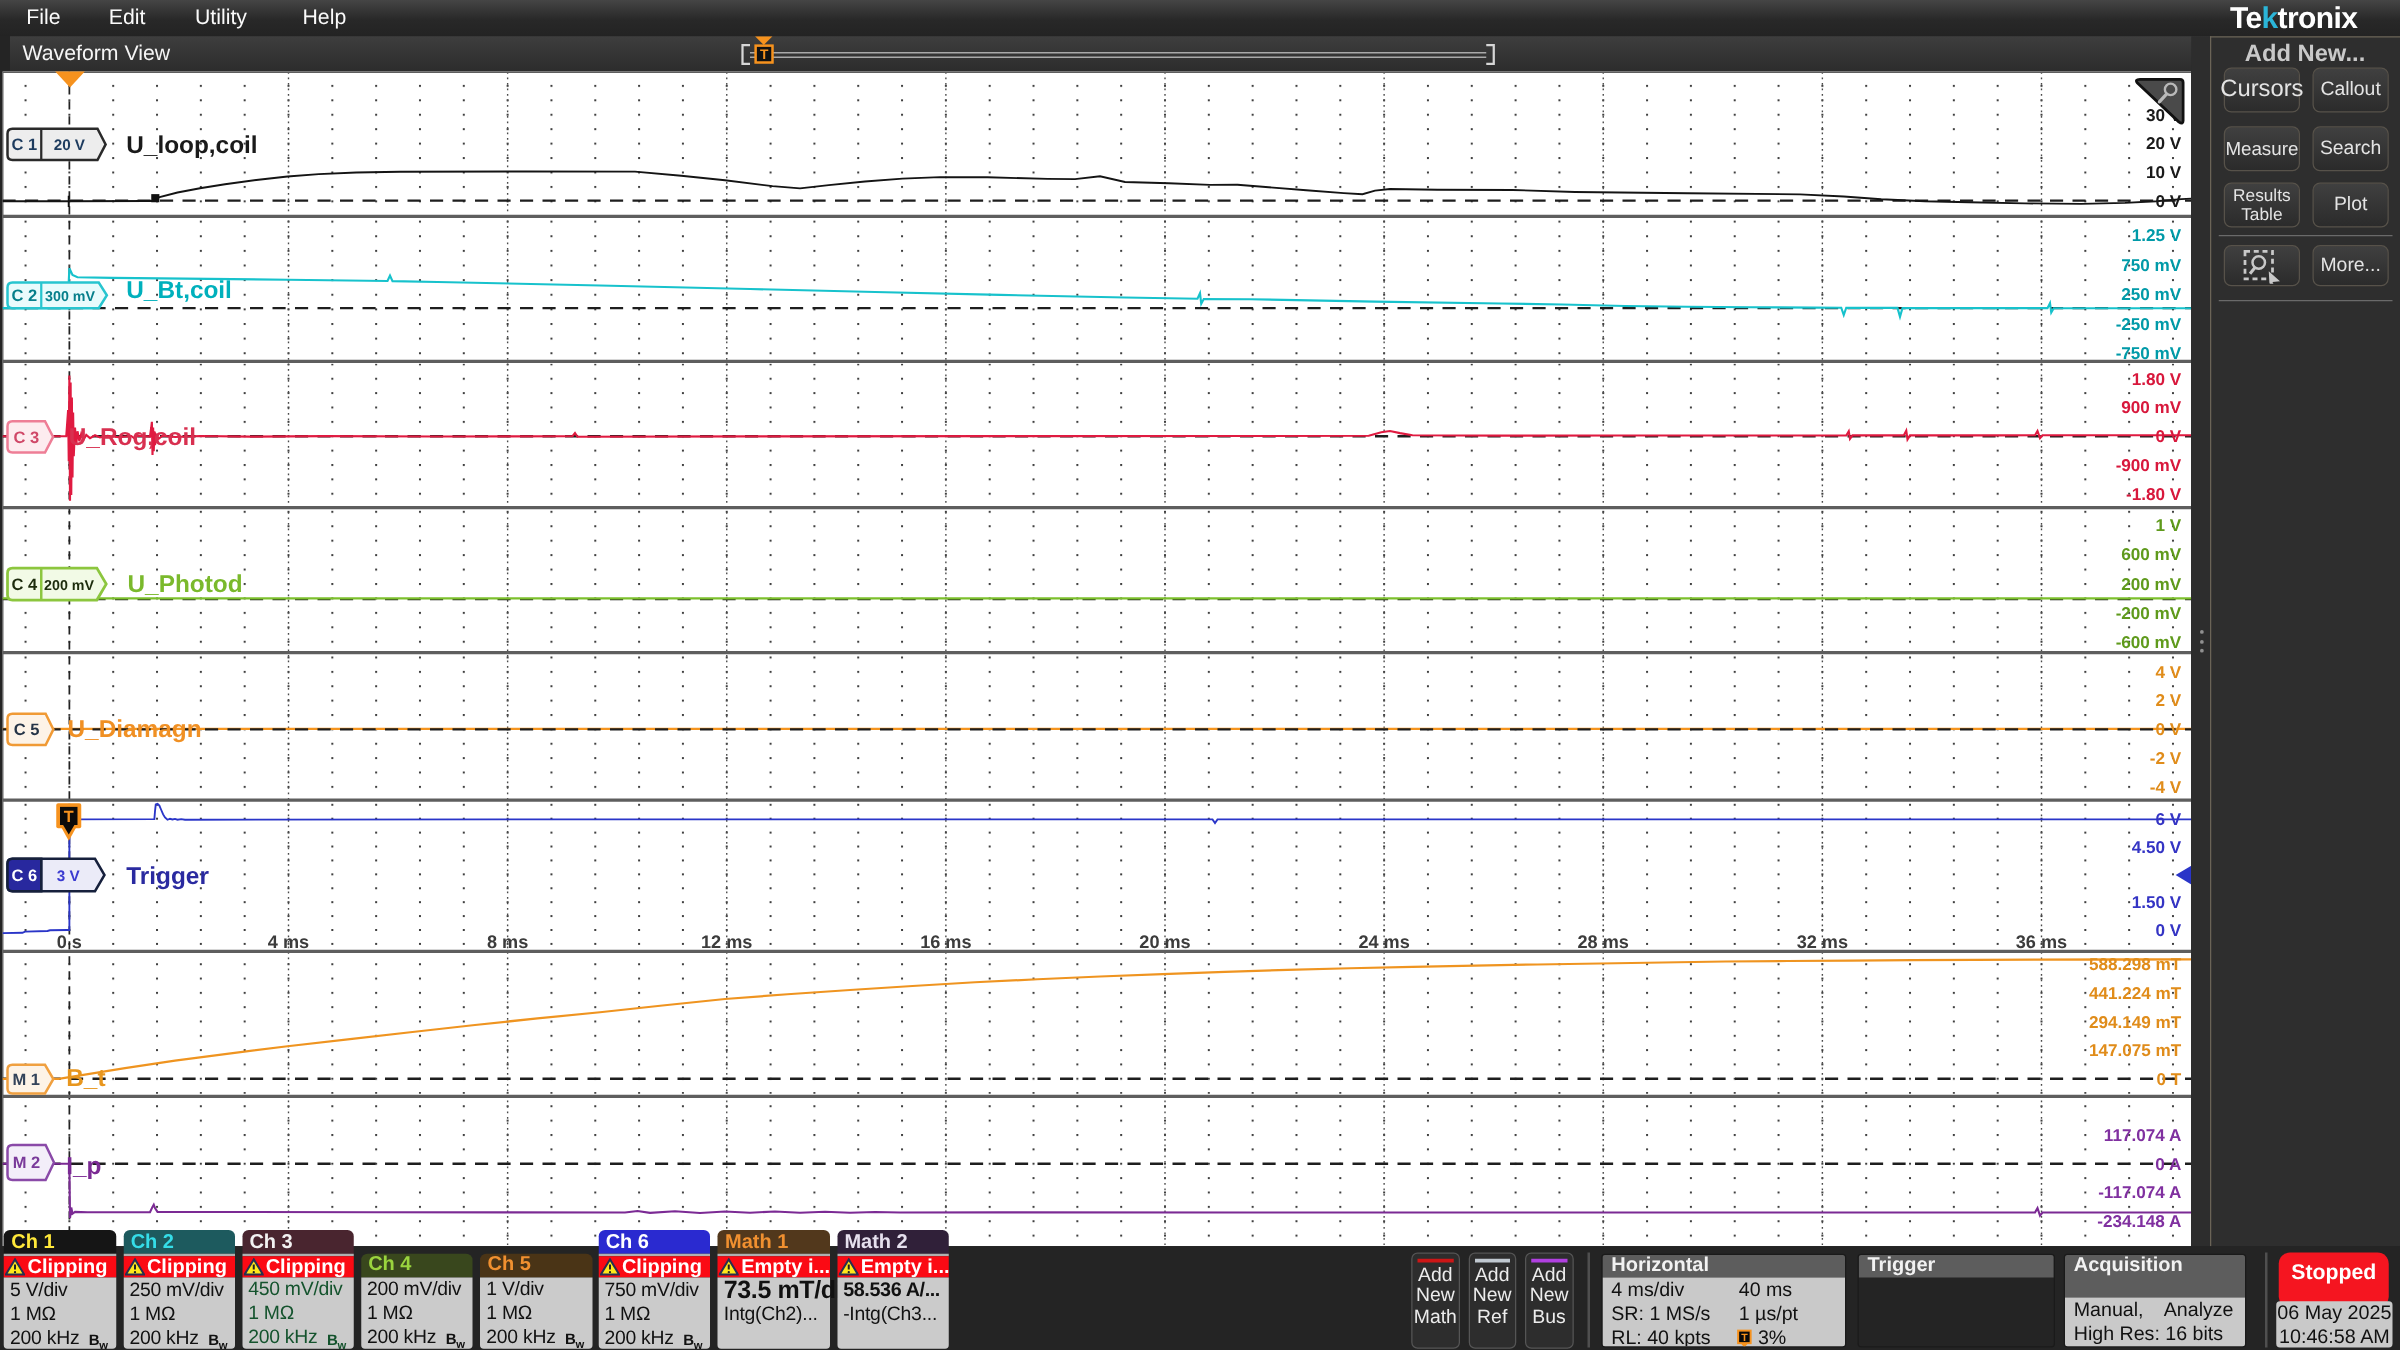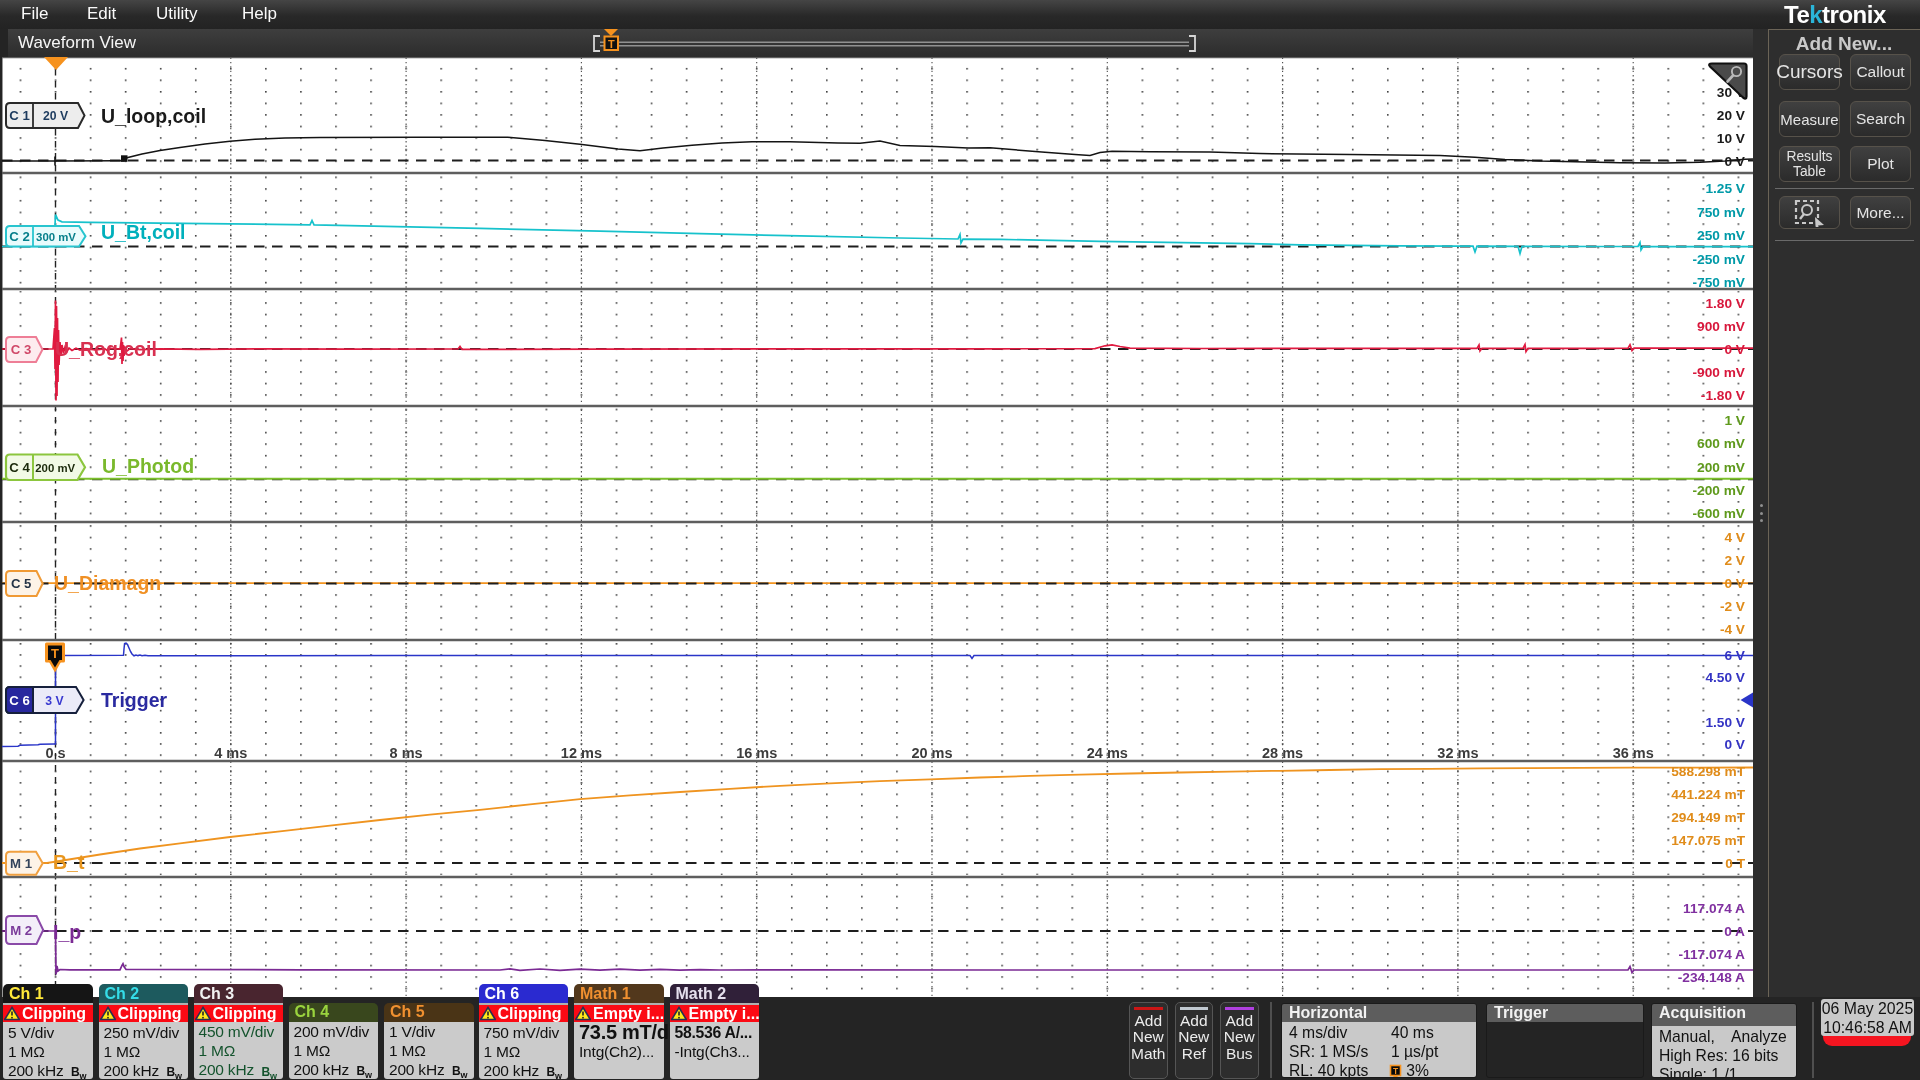--- a/index.html
+++ b/index.html
@@ -340,20 +340,20 @@
             <rect x="1.5" y="1.5" width="10" height="10" fill="#0a0a0a" stroke="#f6921e" stroke-width="1.6"></rect>
             <polygon points="3.5,11.5 9.5,11.5 6.5,15" fill="#f6921e"></polygon>
             <text x="6.6" y="10" font-size="8.5" font-weight="bold" fill="#f6921e" text-anchor="middle">T</text>
           </svg> 3%</span></div>
     </div>
   </div>
 <div class="abs" style="left:1486px;top:1003px;width:158px;height:75px;border-radius:3px;overflow:hidden;border:1px solid #1a1a1a">
 <div style="height:18px;background:#5d5d5d;color:#f2f2f2;font-size:16px;font-weight:bold;padding:0 0 0 7px">Trigger</div>
   </div>
 <div class="abs" style="left:1651px;top:1003px;width:146px;height:75px;border-radius:3px;overflow:hidden;border:1px solid #1a1a1a">
-<div style="height:22px;background:#5d5d5d;color:#f2f2f2;font-size:16px;font-weight:bold;padding:0 0 0 7px">Acquisition</div>
+<div style="height:34px;background:#5d5d5d;color:#f2f2f2;font-size:16px;font-weight:bold;padding:0 0 0 7px">Acquisition</div>
 <div style="height:57px;background:#c9c9c9;color:#111;font-size:15.7px;line-height:19.2px;padding:1px 0 0 7px;position:relative">
       <div>Manual,<span style="position:absolute;left:79px">Analyze</span></div>
       <div>High Res: 16 bits</div>
       <div>Single: 1 /1</div>
     </div>
   </div>
 <div class="abs" style="left:1823px;top:1002px;width:88px;height:44px;background:#f51520;border-radius:9px;color:#fff;font-size:17px;font-weight:bold;text-align:center;line-height:32px">Stopped</div>
-<div class="abs" style="left:1821px;top:999px;width:93px;height:37px;background:#c9c9c9;border-radius:3px;color:#111;font-size:15.8px;line-height:18.5px;text-align:center;padding-top:1px">06 May 2025<br>10:46:58 AM</div>
+<div class="abs" style="left:1821px;top:1041px;width:93px;height:37px;background:#c9c9c9;border-radius:3px;color:#111;font-size:15.8px;line-height:18.5px;text-align:center;padding-top:1px">06 May 2025<br>10:46:58 AM</div>
 </body></html>

